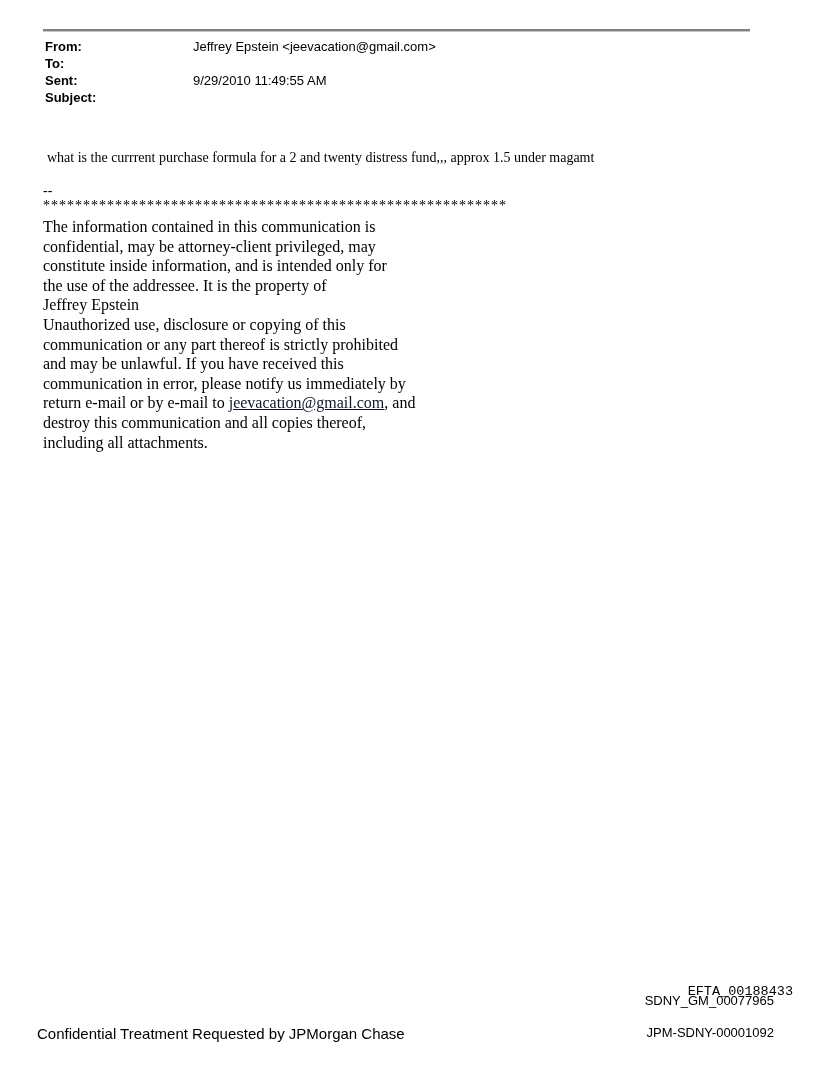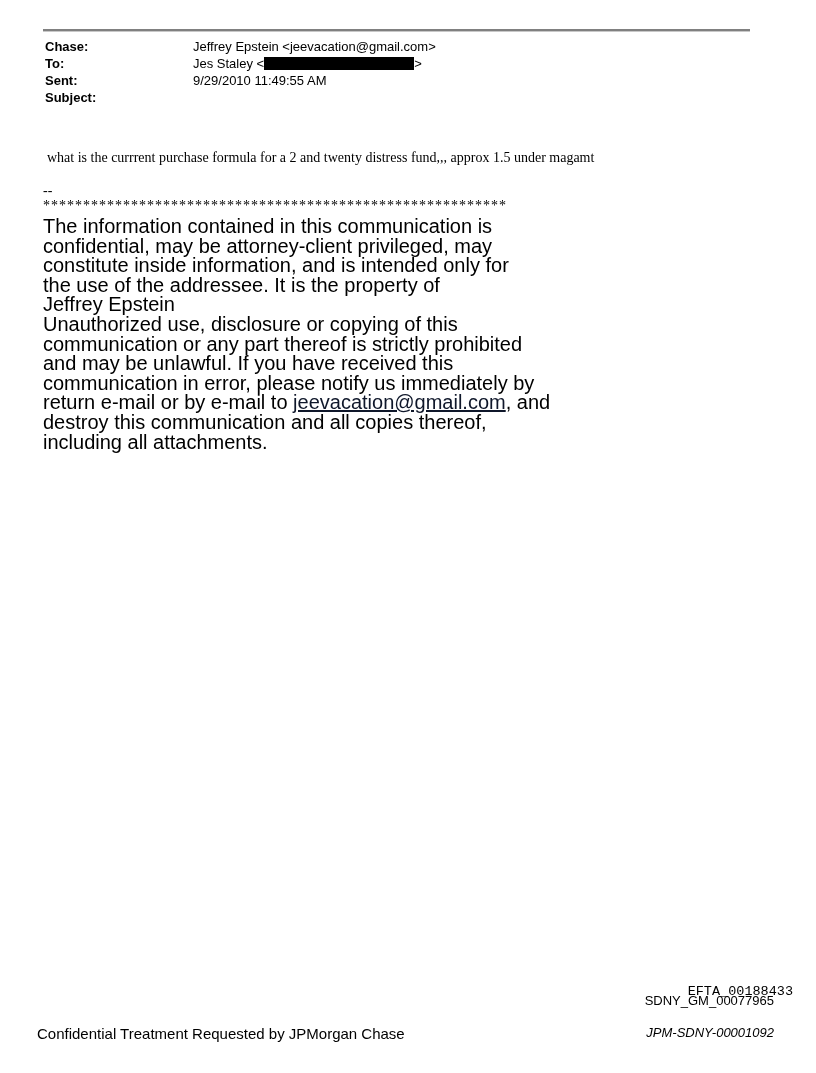--- a/index.html
+++ b/index.html
@@ -68,22 +68,22 @@
     top: 198px;
     font-family: "Liberation Serif", serif;
     font-size: 14px;
     letter-spacing: 1px;
     white-space: nowrap;
   }
   .notice {
     position: absolute;
     left: 43px;
     top: 217px;
-    font-family: Liberation Sans, sans-serif;
-    font-size: 20px;
+    font-family: Liberation Serif, serif;
+    font-size: 16px;
     line-height: 19.6px;
   }
   .email-link {
     text-decoration: underline;
     color: #0f172a;
     cursor: pointer;
   }
   .footer-stamp {
     position: absolute;
     left: 37px;
@@ -91,43 +91,42 @@
     font-family: "Liberation Sans", sans-serif;
     font-size: 15px;
   }
   .bates {
     position: absolute;
     font-family: "Liberation Sans", sans-serif;
     font-size: 13px;
     white-space: nowrap;
   }
   .bates-sdny-gm { right: 42px; top: 993px; text-align: center; }
-  .bates-jpm     { right: 42px; top: 1025px; font-style: italic; }
+  .bates-jpm     { right: 42px; top: 1025px; }
   .bates-efta {
     right: 23px;
     top: 984px;
     font-family: Liberation Mono, monospace;
     font-size: 13.5px;
   }
 </style>
 </head>
 <body>
 
 <div class="page">
 
   <div class="top-rule"></div>
 
   <div class="email-header">
     <div class="header-row">
-      <span class="label">Chase:</span>
+      <span class="label">From:</span>
       <span class="value">Jeffrey Epstein &lt;jeevacation@gmail.com&gt;</span>
     </div>
     <div class="header-row">
       <span class="label">To:</span>
-      <span class="value"><span>Jes Staley &lt;</span><span class="redaction"></span><span>&gt;</span></span>
     </div>
     <div class="header-row">
       <span class="label">Sent:</span>
       <span class="value">9/29/2010 11:49:55 AM</span>
     </div>
     <div class="header-row">
       <span class="label">Subject:</span>
       <span class="value"></span>
     </div>
   </div>

